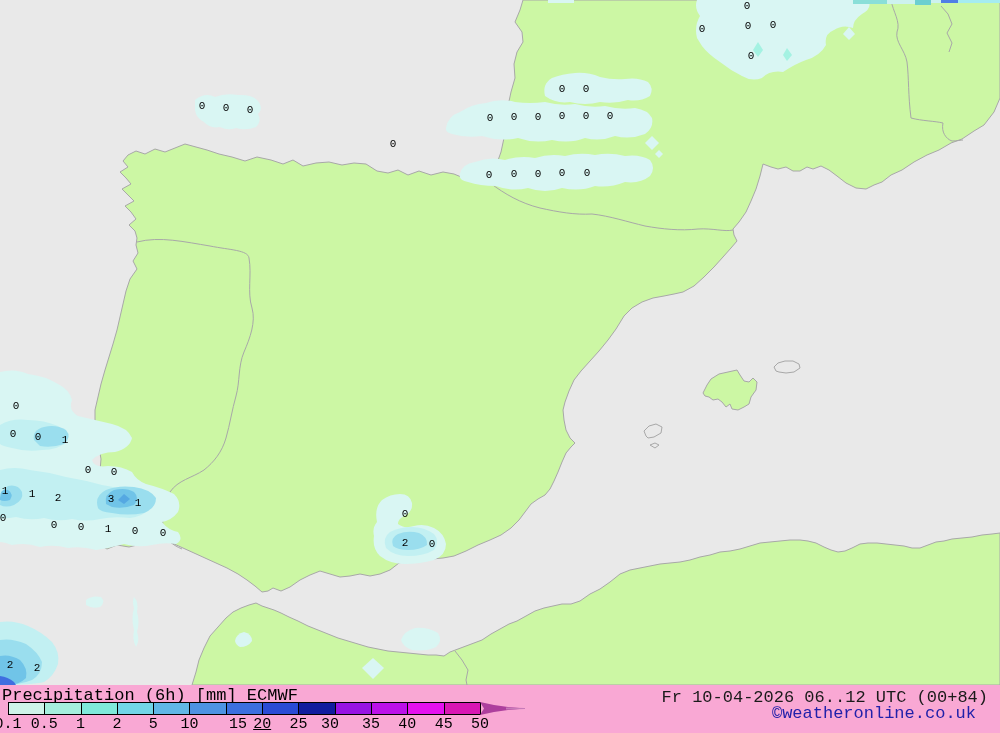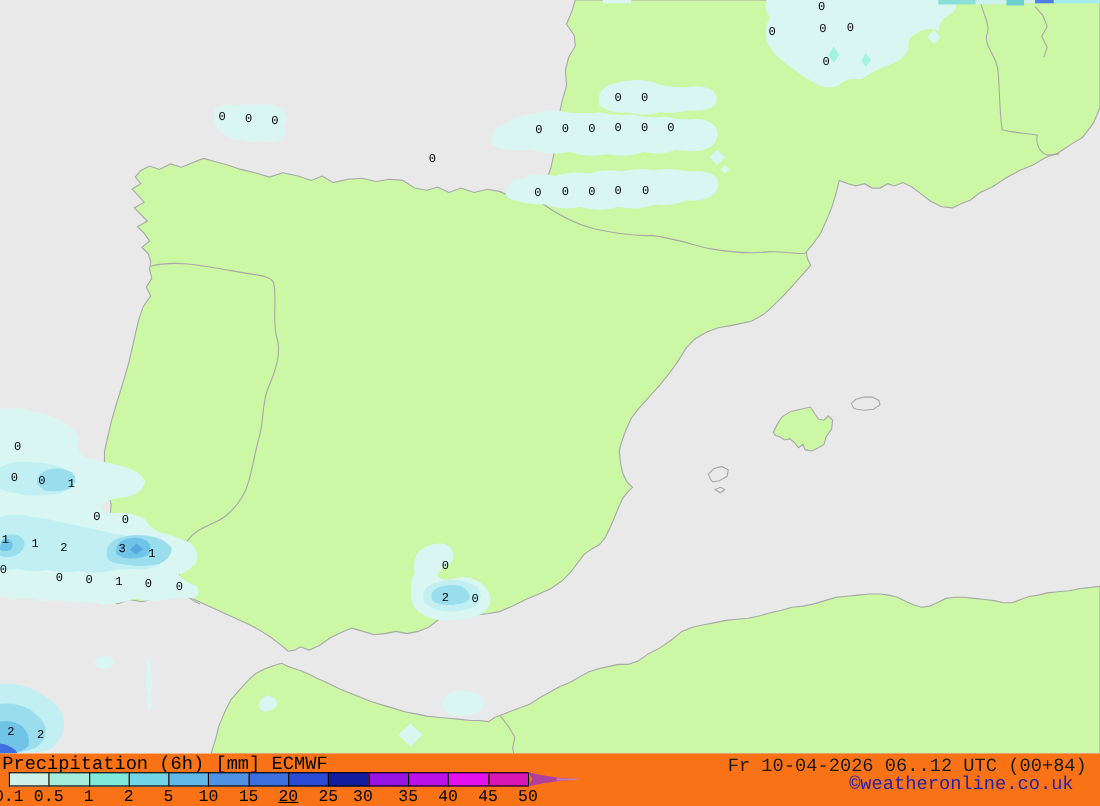--- a/index.html
+++ b/index.html
@@ -13,21 +13,21 @@
   .border{fill:none;stroke:#a8a8a8;stroke-width:1;}
   .p1{fill:#d9f6f3;} 
   .p2{fill:#c2f0f2;}
   .p3{fill:#9adeee;}
   .p4{fill:#70c4e8;}
   .p5{fill:#55a8e2;}
   .p6{fill:#3f6ee0;}
   .paqua{fill:#a4f2e2;}
   .value-label{font-family:"Liberation Mono","DejaVu Sans Mono",monospace;font-size:11px;fill:#000000;}
   
-  #footer{position:absolute;left:0;top:685px;width:1000px;height:48px;background:#f97316;}
+  #footer{position:absolute;left:0;top:685px;width:1000px;height:48px;background:#f9a8d4;}
   #legend-title{position:absolute;left:2px;top:1px;font-size:17px;color:#000;white-space:pre;}
   #legend-bar{position:absolute;left:8px;top:17px;height:13px;display:flex;}
   .legend-box{height:11px;border-top:1px solid #000;border-bottom:1px solid #000;border-left:1px solid #000;}
   .legend-box:last-child{border-right:1px solid #000;}
   #legend-arrow{position:absolute;left:480px;top:17px;}
   #legend-ticks{position:absolute;left:0;top:31px;width:520px;height:17px;}
   .legend-tick{position:absolute;transform:translateX(-50%);font-size:15px;color:#000;white-space:nowrap;}
   #footer-datetime{position:absolute;right:12px;top:3px;font-size:17px;color:#1a1a1a;white-space:pre;}
   #footer-copyright{position:absolute;right:24px;top:19px;font-size:17px;color:#2121aa;white-space:pre;}
 </style>
@@ -186,21 +186,21 @@
       <polygon id="arrow-tail" points="26,5.5 45,6 45,7 26,7.5" fill="#c77ab8"></polygon>
     </svg>
 
     <div id="legend-ticks">
         <span class="legend-tick" style="left: 8px;">0.1</span>
         <span class="legend-tick" style="left: 44.3077px;">0.5</span>
         <span class="legend-tick" style="left: 80.6154px;">1</span>
         <span class="legend-tick" style="left: 116.923px;">2</span>
         <span class="legend-tick" style="left: 153.231px;">5</span>
         <span class="legend-tick" style="left: 189.538px;">10</span>
-        <span class="legend-tick" style="left: 226px;">15</span>
+        <span class="legend-tick" style="left: 238px;">15</span>
         <span class="legend-tick" style="left: 262.154px; text-decoration: underline;">20</span>
         <span class="legend-tick" style="left: 298.462px;">25</span>
         <span class="legend-tick" style="left: 330px;">30</span>
         <span class="legend-tick" style="left: 371.077px; text-align: right;">35</span>
         <span class="legend-tick" style="left: 407.385px;">40</span>
         <span class="legend-tick" style="left: 443.692px;">45</span>
         <span class="legend-tick" style="left: 480px;">50</span>
       </div>
 
     <span id="footer-datetime">Fr 10-04-2026 06..12 UTC (00+84)</span>

